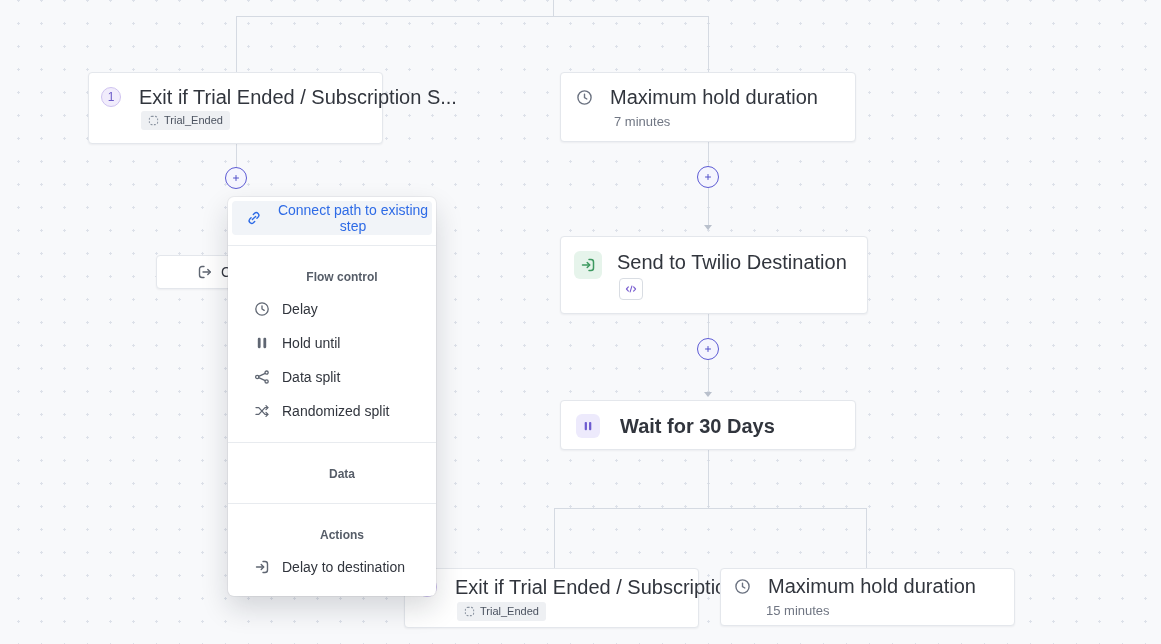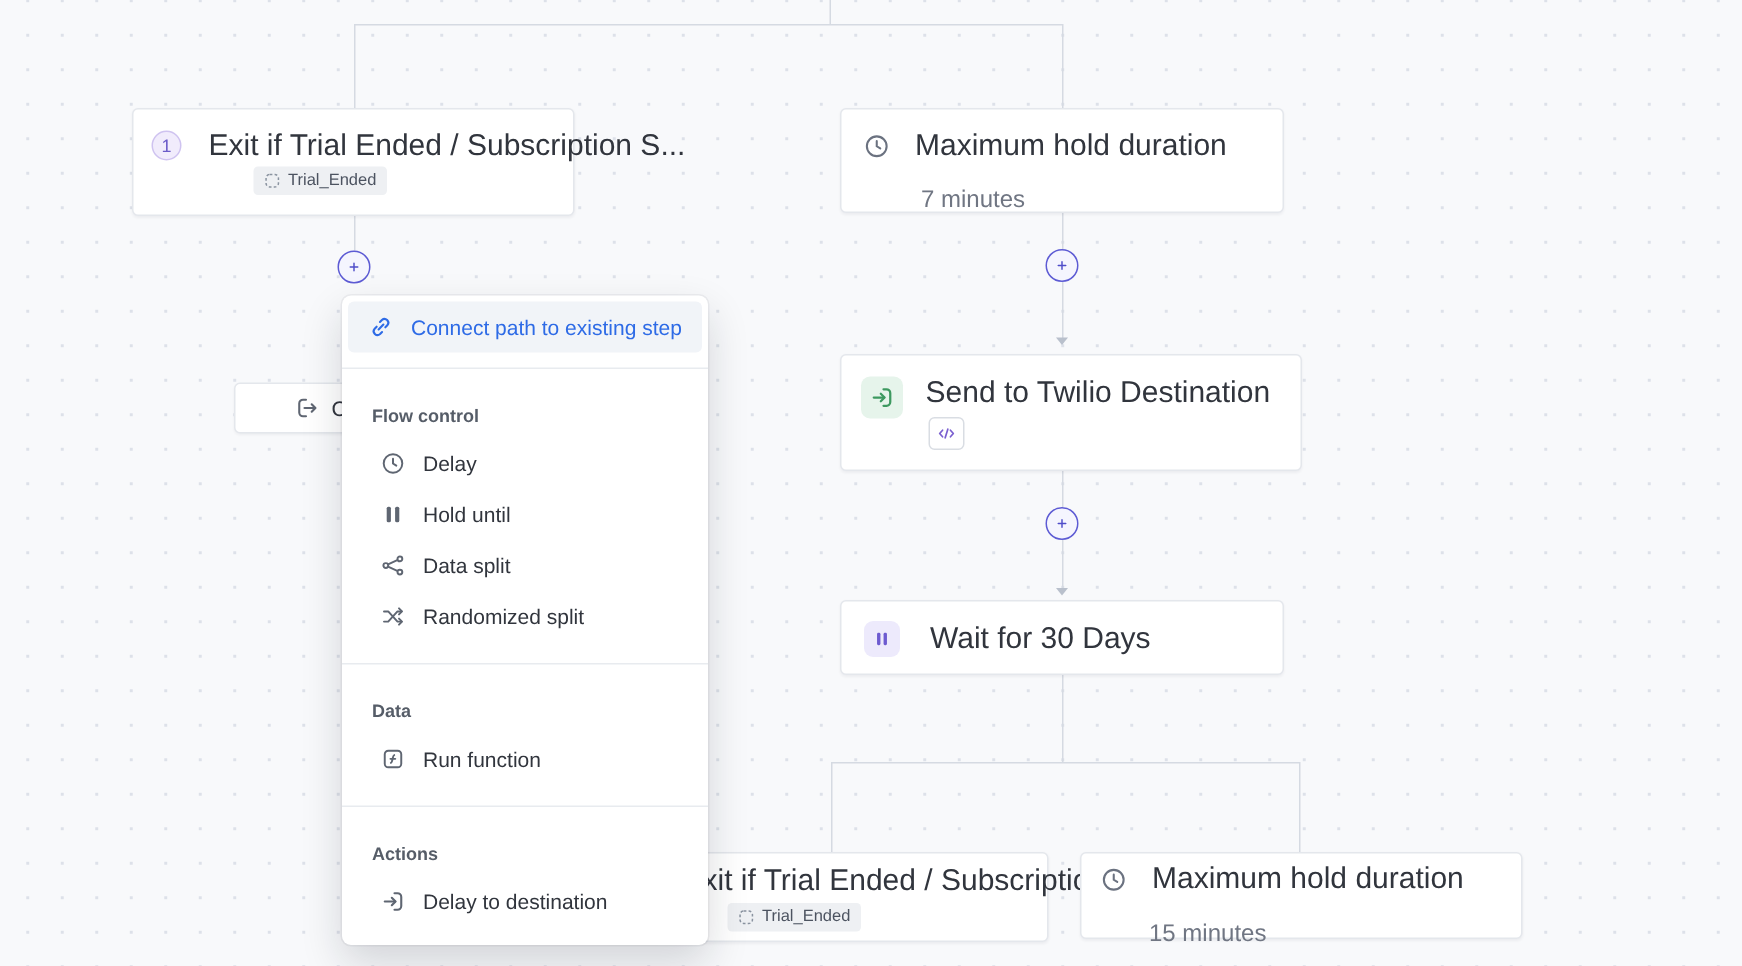--- a/index.html
+++ b/index.html
@@ -17,47 +17,48 @@
   .arrow {
     position:absolute; width:0; height:0; z-index:2;
     border-left:4px solid transparent; border-right:4px solid transparent;
     border-top:5px solid #b9c0cc;
   }
   .card {
     position:absolute; background:#fff; border:1px solid #e4e7ec; border-radius:4px;
     box-shadow:0 1px 2px rgba(16,24,40,.05); z-index:2;
   }
   .card-title { position:absolute; font-size:20px; line-height:20px; color:#31353d; white-space:nowrap; }
-  .card-sub { position:absolute; font-size:16px; line-height:14px; color:#707683; white-space:nowrap;margin-top:12px; }
+  .card-sub { position:absolute; font-size:13px; line-height:14px; color:#707683; white-space:nowrap; }
   .badge-circle {
     position:absolute; width:20px; height:20px; border-radius:50%;
     background:#f1ecfc; border:1px solid #cfc3f0; color:#6b5bc9;
     font-size:12px; display:flex; align-items:center; justify-content:center;
   }
   .tag {
     position:absolute; display:inline-flex; align-items:center; gap:5px;
     background:#eef0f3; border-radius:3px; padding:3px 7px;
-    font-size:11px; line-height:13px; color:#4c5360; white-space:nowrap;margin-left:28px;
+    font-size:11px; line-height:13px; color:#4c5360; white-space:nowrap;
   }
   .tag svg { color:#8a93a0; }
   .icon-box { position:absolute; display:flex; align-items:center; justify-content:center; border-radius:6px; }
   .icon-plain { position:absolute; display:flex; color:#6b7280; }
   .code-chip {
     position:absolute; width:24px; height:22px; border:1px solid #d9dde3; border-radius:4px;
     background:#fff; display:flex; align-items:center; justify-content:center; color:#7a5fd0;
   }
   .plus-btn {
     position:absolute; width:22px; height:22px; border-radius:50%;
     background:#f5f5fe; border:1px solid #5d5bd4; color:#4f4dc9;
     display:flex; align-items:center; justify-content:center; cursor:pointer; z-index:5;
   }
   .menu {
-    position:absolute; left:228px; top:197px; width:244px; z-index:10;
+    position:absolute; left:228px; top:197px; width:208px; z-index:10;
     background:#fff; border-radius:6px; padding:4px 0 2px;
     box-shadow:0 0 0 1px rgba(16,24,40,.05), 0 12px 28px rgba(16,24,40,.16);
+    text-align:center;
   }
   .menu-primary {
     margin:0 4px; height:34px; display:flex; align-items:center; gap:12px;
     padding:0 0 0 14px; background:#f1f4f8; border-radius:4px;
     color:#2e6be6; font-size:14px; cursor:pointer;
   }
   .menu-primary .mi-icon { color:#2e6be6; }
   .menu-divider { height:1px; background:#e8ebef; margin-top:10px; }
   .menu-divider.mid { margin-top:14px; }
   .section-label { padding:24px 0 8px 20px; font-size:12px; line-height:14px; font-weight:700; color:#565d68; }
@@ -140,21 +141,21 @@
   </div>
 </div>
 
 <div class="card" style="left:560px; top:400px; width:296px; height:50px;">
   <div class="icon-box" style="left:15px; top:13px; width:24px; height:24px; background:#edeafc; color:#6d5bd0;">
     <svg width="12" height="12" viewBox="0 0 16 16" fill="currentColor">
         <rect x="3.6" y="2.5" width="3" height="11" rx="1.2"></rect>
         <rect x="9.4" y="2.5" width="3" height="11" rx="1.2"></rect>
       </svg>
   </div>
-  <div class="card-title" style="left:59px; top:15px;">Wait for 30 Days</div>
+  <div class="card-title" style="left:59px; top:15px;font-weight:bold;">Wait for 30 Days</div>
 </div>
 
 <div class="card" style="left:404px; top:568px; width:295px; height:60px;">
   <div class="badge-circle" style="left:12px; top:8px;">1</div>
   <div class="card-title" style="left:50px; top:8px;">Exit if Trial Ended / Subscription S...</div>
   <div class="tag" style="left:52px; top:33px;">
     <span style="display:flex;">
       <svg width="11" height="11" viewBox="0 0 12 12" fill="none" stroke="currentColor" stroke-width="1.1" stroke-dasharray="2 1.6">
           <rect x="1.5" y="1.5" width="9" height="9" rx="2.6"></rect>
         </svg>
@@ -240,29 +241,20 @@
           <path d="M2 11.4h2.8l6.2-6.8h2.6"></path>
           <path d="M12 2.6l2 2-2 2"></path>
           <path d="M12 9.4l2 2-2 2"></path>
         </svg>
     </span>
     <span>Randomized split</span>
   </div>
   <div class="menu-divider mid"></div>
 
   <div class="section-label">Data</div>
-  <div class="menu-item">
-    <span class="mi-icon">
-      <svg width="16" height="16" viewBox="0 0 16 16" fill="none" stroke="currentColor" stroke-width="1.3">
-          <rect x="2.5" y="2.5" width="11" height="11" rx="2.4"></rect>
-          <path d="M6.6 10.6c1.1-.2 1.1-5 2.2-5.2M6.3 7.9h3.2" stroke-linecap="round"></path>
-        </svg>
-    </span>
-    <span>Run function</span>
-  </div>
   <div class="menu-divider mid"></div>
 
   <div class="section-label">Actions</div>
   <div class="menu-item">
     <span class="mi-icon">
       <svg width="16" height="16" viewBox="0 0 16 16" fill="none" stroke="currentColor" stroke-width="1.4" stroke-linecap="round" stroke-linejoin="round">
           <path d="M9 2.5h2A2.5 2.5 0 0 1 13.5 5v6a2.5 2.5 0 0 1-2.5 2.5H9"></path>
           <path d="M2.5 8h7"></path>
           <path d="M7.2 5.5 9.7 8l-2.5 2.5"></path>
         </svg>

